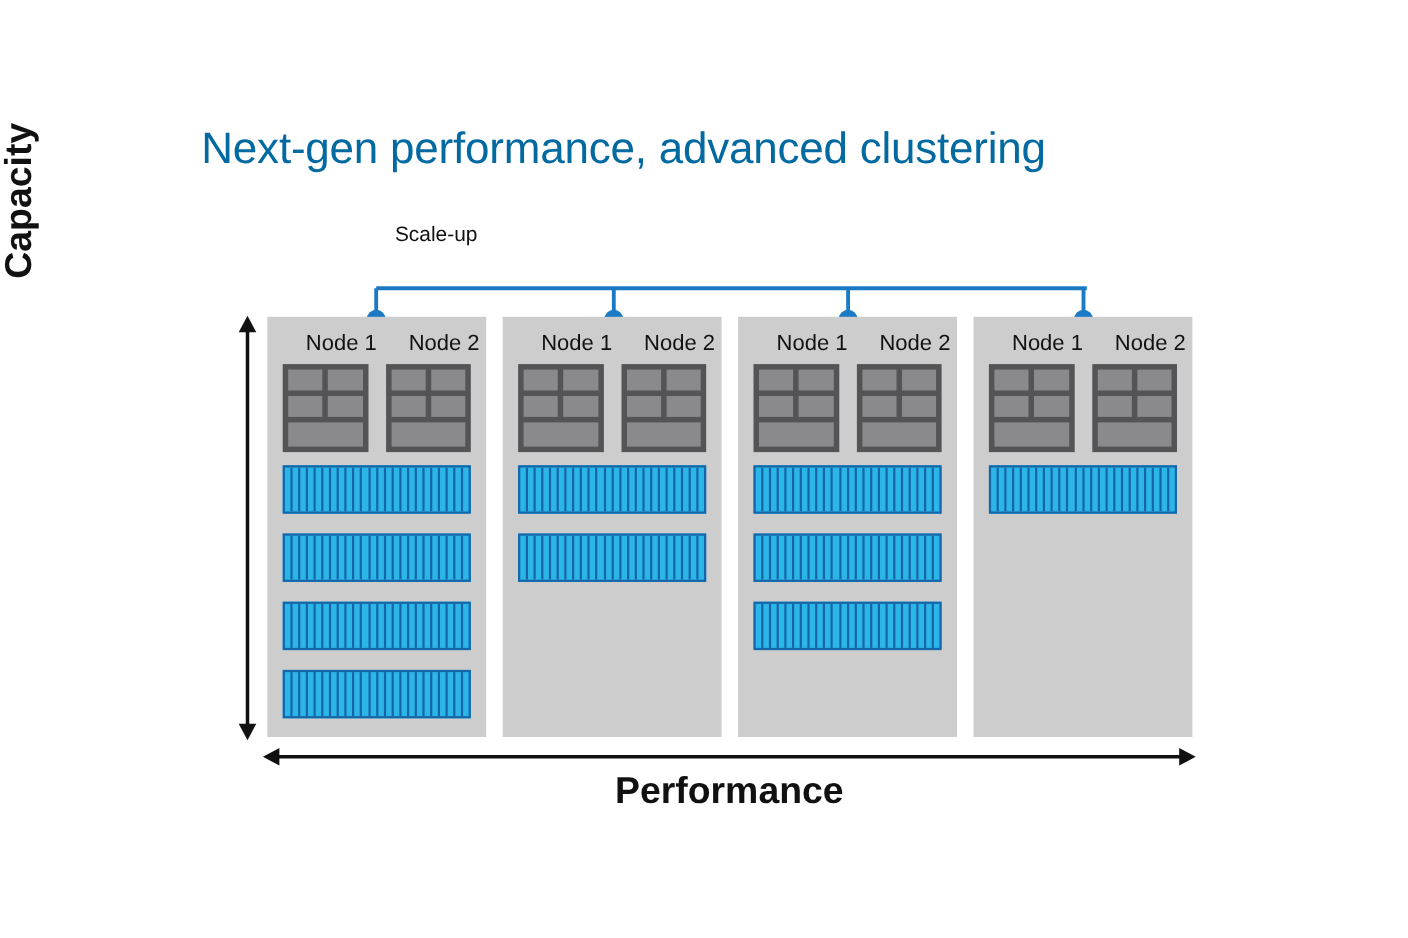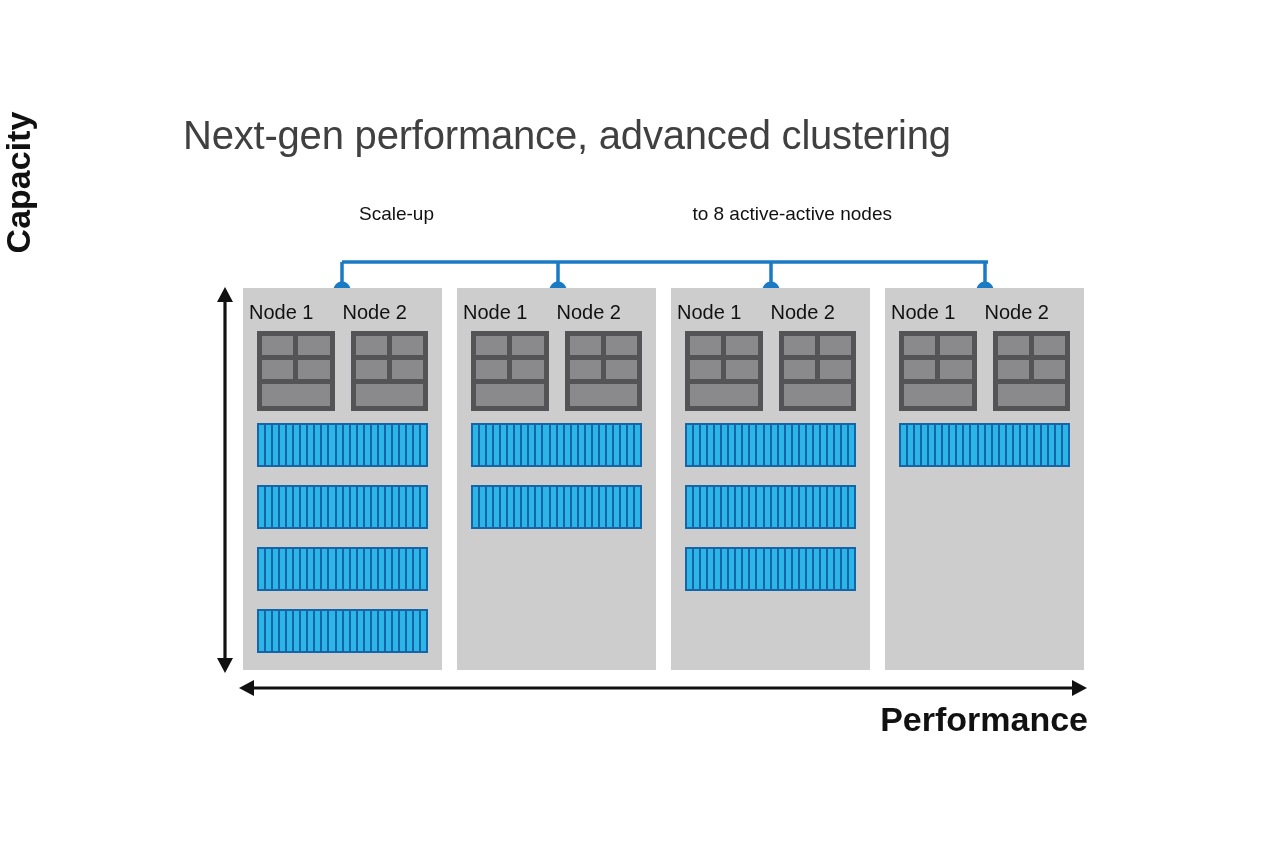--- a/index.html
+++ b/index.html
@@ -25,21 +25,21 @@
 
   
   .title {
     position: absolute;
     left: 183px;
     top: 111px;
     font-size: 40px;
     line-height: 48px;
     font-weight: 400;
     letter-spacing: -0.2px;
-    color: #404040;
+    color: #0369a1;
     white-space: nowrap;
   }
 
   
   .callout {
     position: absolute;
     text-align: right;
     font-size: 19px;
     line-height: 25px;
     color: #111111;
@@ -85,21 +85,21 @@
     left: 238px;
     top: 676px;
     width: 850px;
     height: 24px;
   }
   #axis-performance-label {
     position: absolute;
     left: 238px;
     top: 700px;
     width: 850px;
-    text-align: right;
+    text-align: center;
     font-size: 34px;
     font-weight: 700;
     color: #111111;
     white-space: nowrap;
   }
 
   
   #chassis-row {
     position: absolute;
     left: 243px;
@@ -120,21 +120,21 @@
   }
 
   .node-labels {
     display: flex;
     width: 100%;
     padding: 11px 6px 0 6px;
     box-sizing: border-box;
   }
   .node-label {
     flex: 1 1 0;
-    text-align: left;
+    text-align: right;
     font-size: 20px;
     line-height: 26px;
     color: #111111;
     white-space: nowrap;
   }
 
   .node-modules {
     display: flex;
     width: 100%;
     padding: 6px 14px 0 14px;
@@ -198,21 +198,20 @@
 
 <div id="stage">
 
   <div class="title">Next-gen performance, advanced clustering</div>
 
   <div class="callout" id="callout-scale-up">
     <span class="l1">Scale-up</span>
   </div>
 
   <div class="callout" id="callout-scale-out">
-    <span class="l2">to 8 active-active nodes</span>
   </div>
 
   <svg id="bracket" viewBox="0 0 670 50">
     <g stroke="#1a7ac4" stroke-width="3.5" fill="none">
       <path d="M12,10 H658"></path>
       <path d="M12,10 V36"></path>
       <path d="M228,10 V36"></path>
       <path d="M441,10 V36"></path>
       <path d="M655,10 V36"></path>
     </g>

